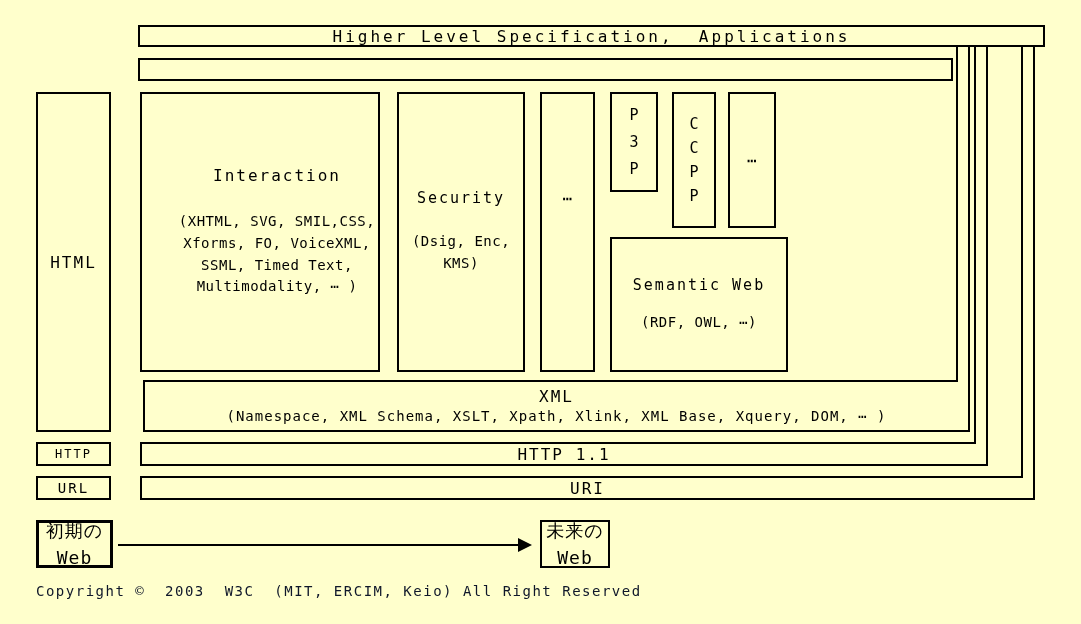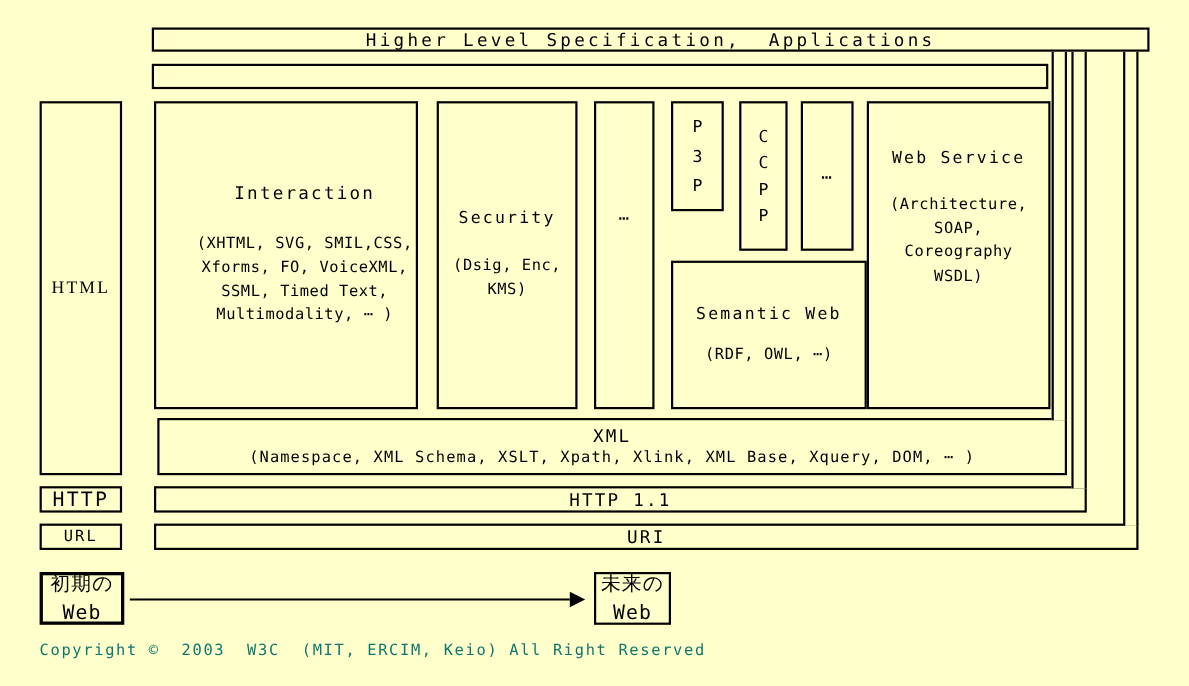--- a/index.html
+++ b/index.html
@@ -10,39 +10,39 @@
   .arm{position:absolute;box-sizing:border-box;border-left:2px solid #000;border-right:2px solid #000;
        background:#FFFFCC;z-index:3;}
   .bar-label{font-size:16px;letter-spacing:2px;white-space:pre;}
   .title{font-size:16px;letter-spacing:2px;white-space:pre;}
   .detail{font-size:14px;line-height:1.55;letter-spacing:0.5px;white-space:pre-line;}
   .stacked{width:1.35ch;word-break:break-all;line-height:1.8;font-size:15px;letter-spacing:0;text-align:center;}
   .dots{font-size:16px;letter-spacing:1px;}
   .top-align{justify-content:flex-start;}
   .thick{border-width:3px;}
   .jp{font-size:18px;line-height:1.5;letter-spacing:1px;white-space:pre-line;}
-  .copyright{position:absolute;font-size:14px;letter-spacing:1.5px;color:#0f766e;white-space:pre;}
+  .copyright{position:absolute;font-size:14px;letter-spacing:1.5px;color:#0f172a;white-space:pre;}
   .arrow-svg{position:absolute;}
 </style>
 </head>
 <body>
 
 <div id="canvas">
 
   <div class="arm" style="left:956px;top:47px;width:14px;height:335px;"></div>
   <div class="arm" style="left:974px;top:47px;width:14px;height:397px;"></div>
   <div class="arm" style="left:1021px;top:47px;width:14px;height:431px;"></div>
 
   <div class="box" style="left:138px;top:25px;width:907px;height:22px;z-index:4;">
     <span class="bar-label" style="letter-spacing:3px;">Higher Level Specification,  Applications</span>
   </div>
 
   <div class="box" style="left:138px;top:58px;width:815px;height:23px;"></div>
 
-  <div class="box" style="left:36px;top:92px;width:75px;height:340px;font-family:Liberation Serif, serif;">
+  <div class="box" style="left:36px;top:92px;width:75px;height:340px;">
     <span class="bar-label">HTML</span>
   </div>
 
   <div class="box" style="left:140px;top:92px;width:240px;height:280px;gap:26px;padding-left:34px;">
     <span class="title">Interaction</span>
     <span class="detail">(XHTML, SVG, SMIL,CSS,
 Xforms, FO, VoiceXML,
 SSML, Timed Text,
 Multimodality, ⋯ )</span>
   </div>
@@ -62,40 +62,33 @@
   </div>
 
   <div class="box" style="left:672px;top:92px;width:44px;height:136px;">
     <div class="stacked" style="line-height:1.6;">CCPP</div>
   </div>
 
   <div class="box" style="left:728px;top:92px;width:48px;height:136px;">
     <span class="dots">⋯</span>
   </div>
 
-  <div class="box top-align" style="left:788px;top:92px;width:167px;height:280px;padding-top:40px;gap:24px;">
-    <span class="title" style="font-size:15px;">Web Service</span>
-    <span class="detail">(Architecture,
-SOAP,
-Coreography
-WSDL)</span>
-  </div>
 
   <div class="box" style="left:610px;top:237px;width:178px;height:135px;gap:18px;">
     <span class="title" style="font-size:15px;">Semantic Web</span>
     <span class="detail">(RDF, OWL, ⋯)</span>
   </div>
 
   <div class="box" style="left:143px;top:380px;width:827px;height:52px;gap:2px;">
     <span class="bar-label">XML</span>
     <span class="detail" style="line-height:1.2;letter-spacing:1px;">(Namespace, XML Schema, XSLT, Xpath, Xlink, XML Base, Xquery, DOM, ⋯ )</span>
   </div>
 
   <div class="box" style="left:36px;top:442px;width:75px;height:24px;">
-    <span class="bar-label" style="font-size:18px;">HTTP</span>
+    <span class="bar-label" style="font-size:12px;">HTTP</span>
   </div>
   <div class="box" style="left:140px;top:442px;width:848px;height:24px;">
     <span class="bar-label">HTTP 1.1</span>
   </div>
 
   <div class="box" style="left:36px;top:476px;width:75px;height:24px;">
     <span class="bar-label" style="font-size:14px;">URL</span>
   </div>
   <div class="box" style="left:140px;top:476px;width:895px;height:24px;">
     <span class="bar-label">URI</span>

